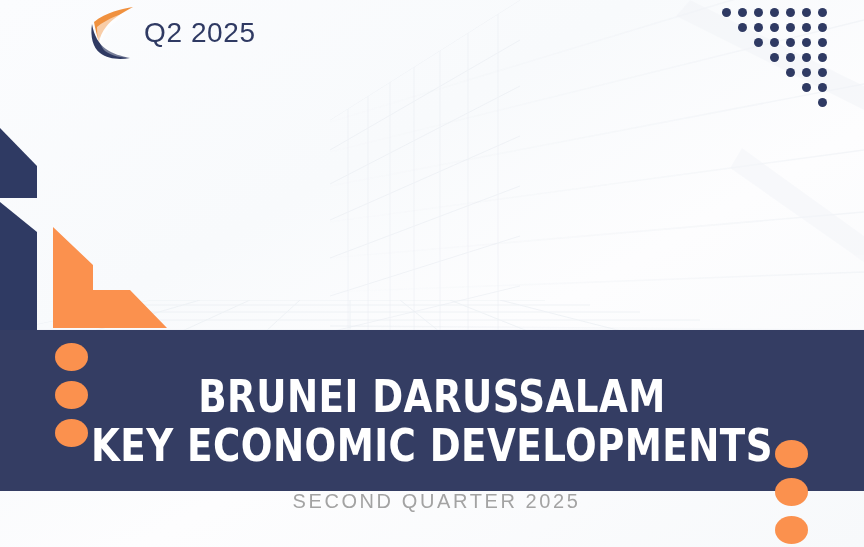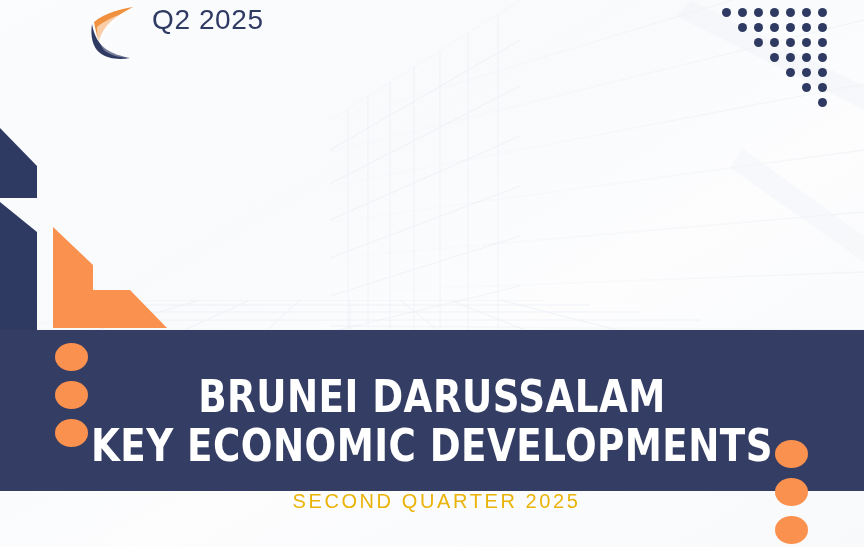--- a/index.html
+++ b/index.html
@@ -25,21 +25,22 @@
     overflow: hidden;
     pointer-events: none;
   }
   .bg-photo svg { position:absolute; top:0; left:0; width:864px; height:332px; }
 
   
   .logo-block {
     position: absolute;
     left: 88px; top: 6px;
     display: flex;
-    gap: 12px;
+    align-items: center;
+    gap: 4px;
   }
   .logo-mark { width: 52px; height: 56px; display:block; }
   .logo-text {
     font-family: "Liberation Sans", sans-serif;
     font-size: 28px;
     letter-spacing: 0.6px;
     color: #2f3a63;
     font-weight: 400;
     line-height: 1;
     padding-bottom: 2px;
@@ -91,21 +92,21 @@
     transform: scaleX(0.92);
     white-space: nowrap;
   }
   .banner-title .ln { display:block; }
 
   .banner-sub {
     position: absolute;
     left: 9px; right: 0;
     top: 160px;
     text-align: center;
-    color: #eab308;
+    color: #a3a3a3;
     font-family: "Liberation Sans", sans-serif;
     font-size: 20px;
     font-weight: 400;
     letter-spacing: 2.6px;
   }
 </style>
 </head>
 <body>
 
 <div id="slide">

